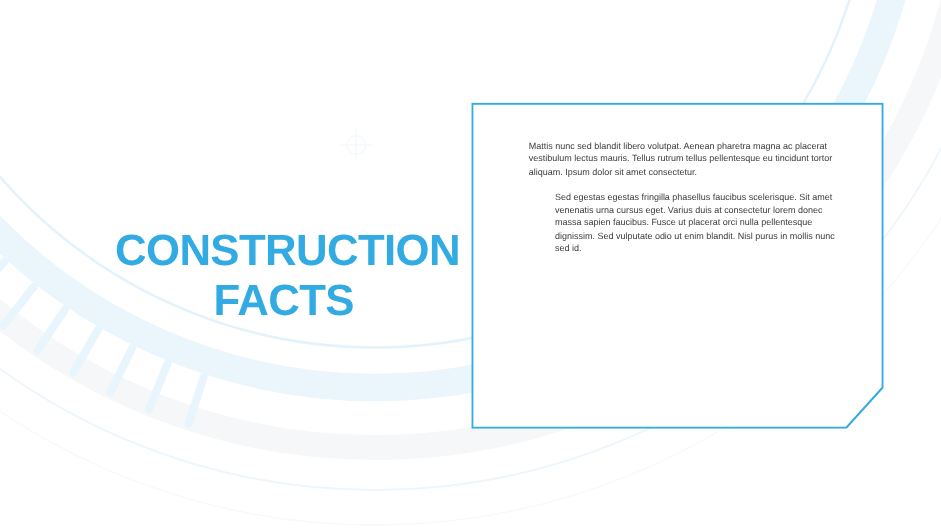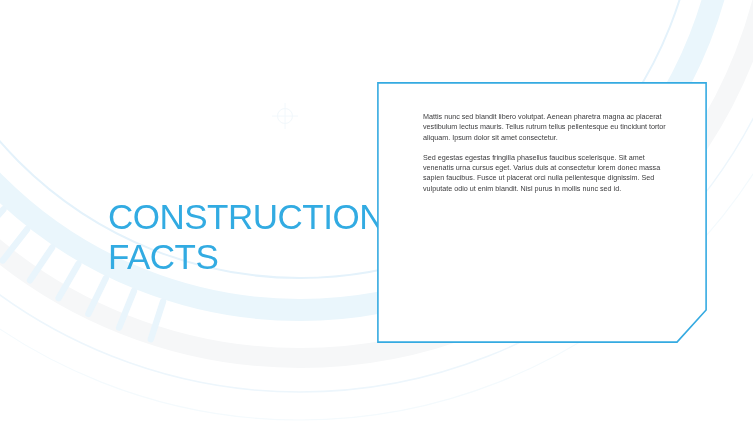--- a/index.html
+++ b/index.html
@@ -24,29 +24,30 @@
     height: 423px;
     pointer-events: none;
   }
 
   
   .headline {
     position: absolute;
     left: 92px;
     top: 181px;
     width: 270px;
-    margin: 16px;
+    margin: 0;
     font-family: "Liberation Sans", sans-serif;
     font-size: 35px;
-    font-weight: normal;
+    font-weight: bold;
     line-height: 40px;
     letter-spacing: -0.5px;
     color: #32ABE2;
     text-transform: uppercase;
     white-space: pre-line;
+    text-align: center;
   }
 
   
   .card {
     position: absolute;
     left: 377px;
     top: 82px;
     width: 298px;
     height: 261px;
   }
@@ -66,20 +67,21 @@
   .para {
     margin: 0 0 10px 0;
     font-family: "Liberation Sans", sans-serif;
     font-size: 7.2px;
     line-height: 10.3px;
     color: #3b3b3d;
     text-align: left;
   }
   .para:last-child {
     margin-bottom: 0;
+    margin-left: 21px;
   }
 </style>
 </head>
 <body>
 
 <div class="slide">
 
   <svg class="bg-decor" viewBox="0 0 753 423" xmlns="http://www.w3.org/2000/svg">
     <defs>
       <clipPath id="slideClip">

